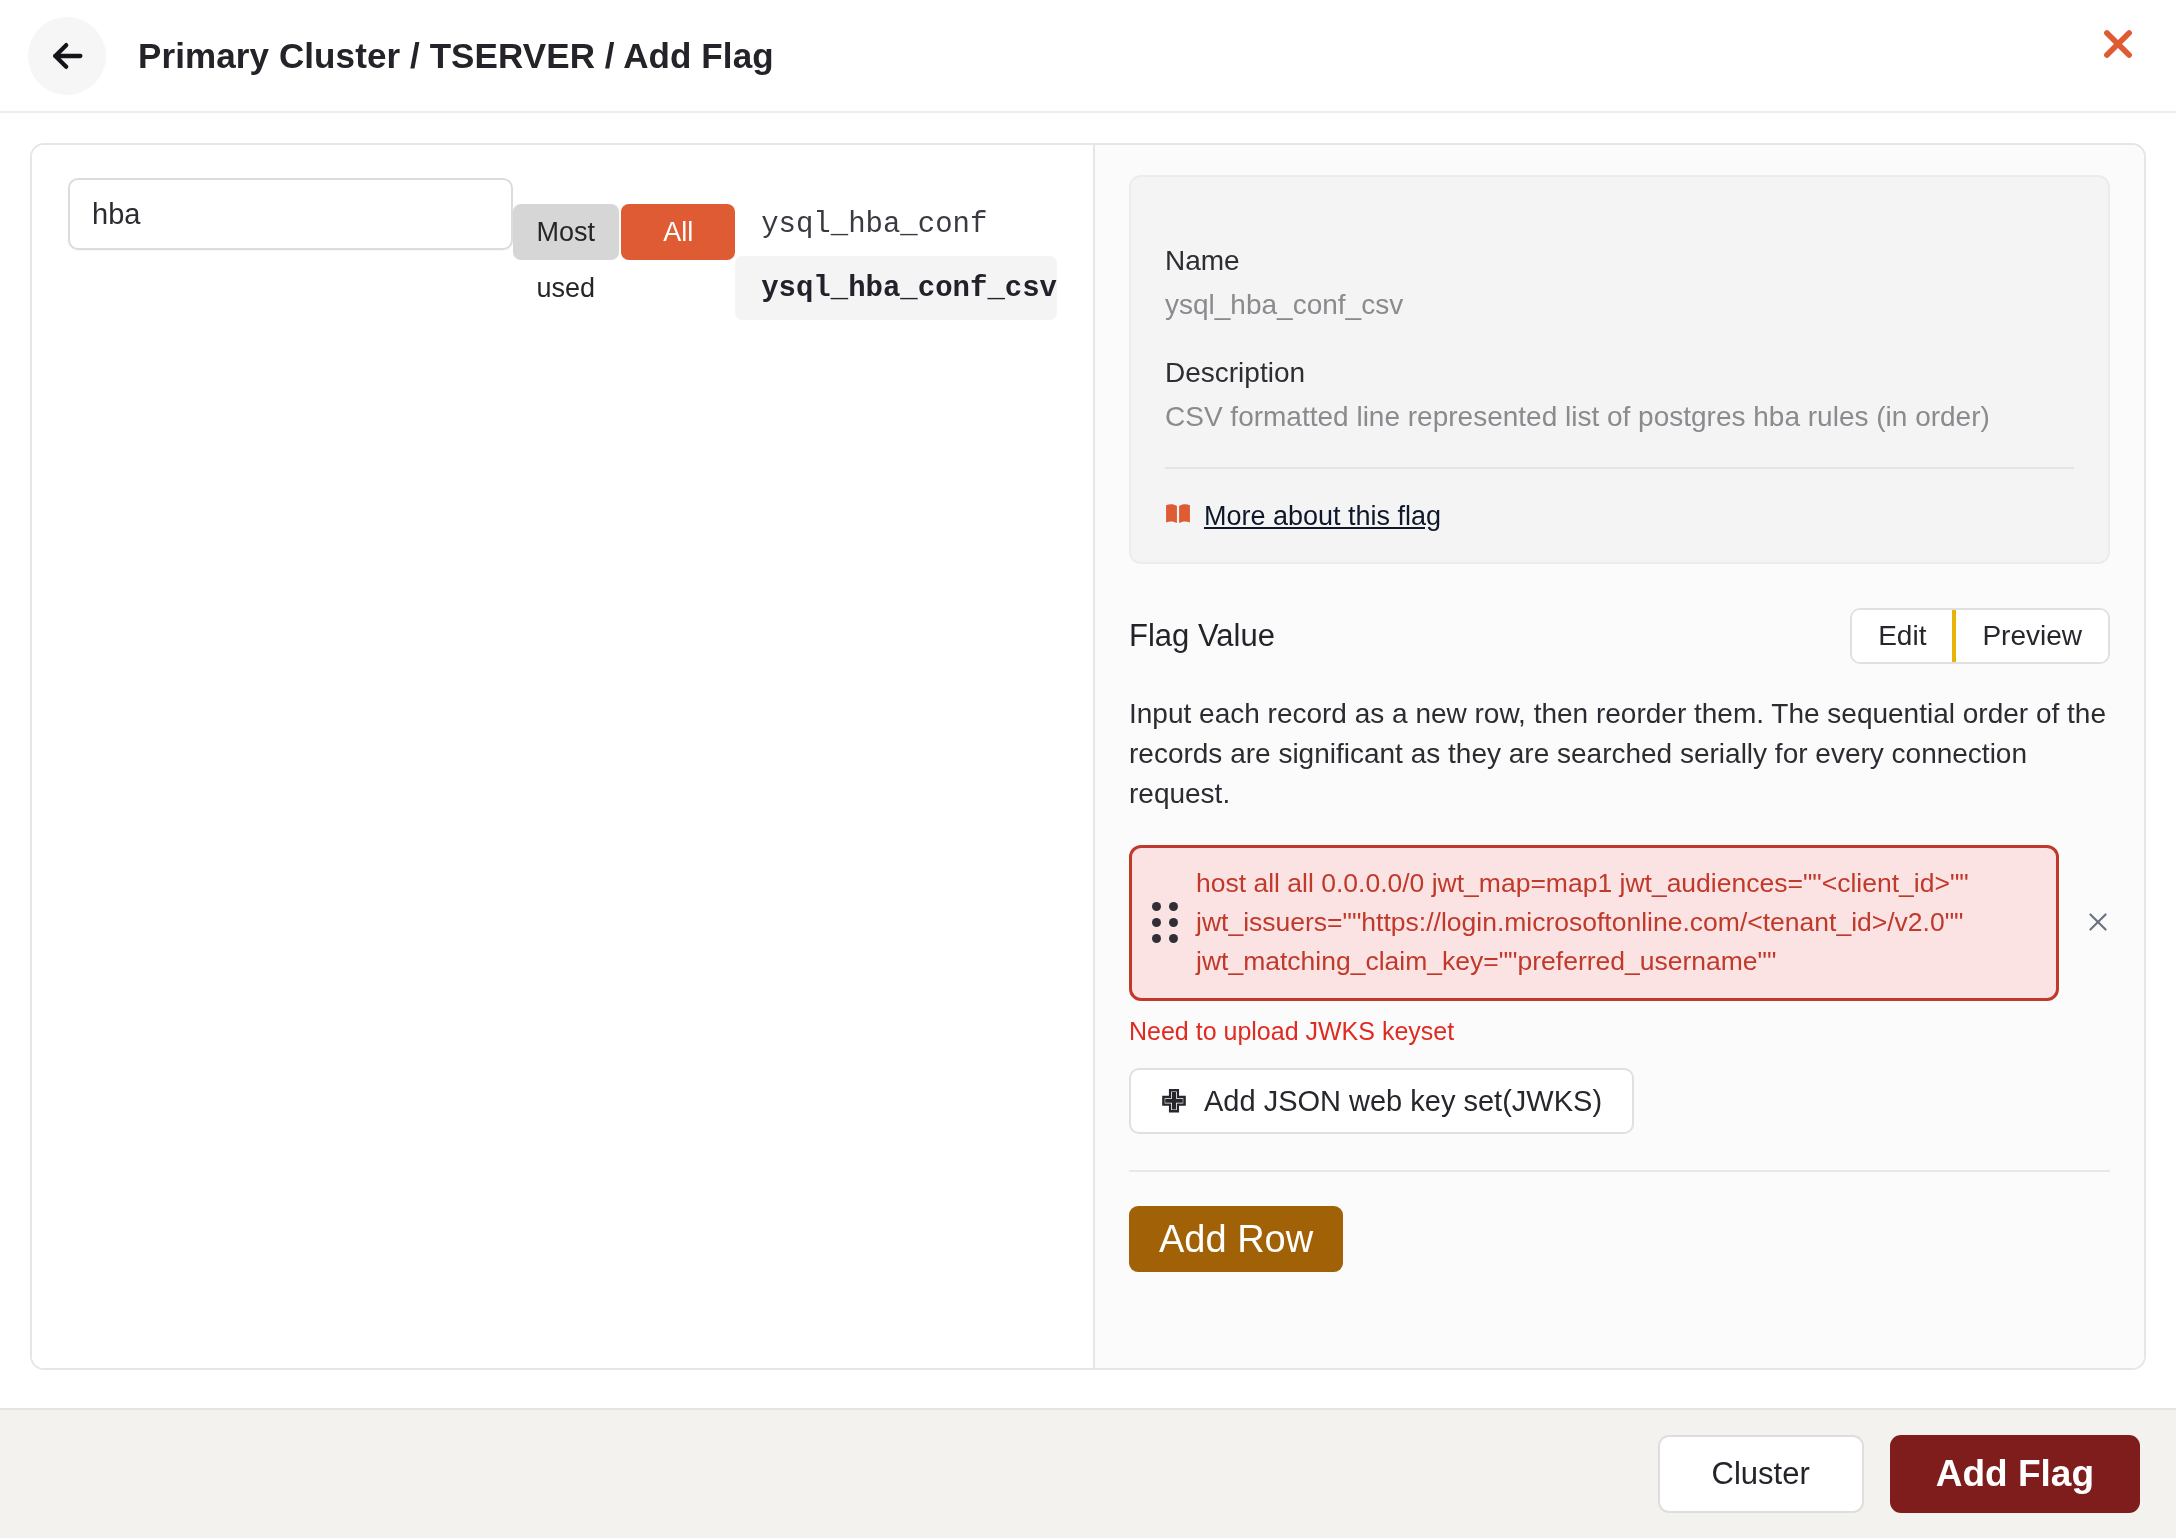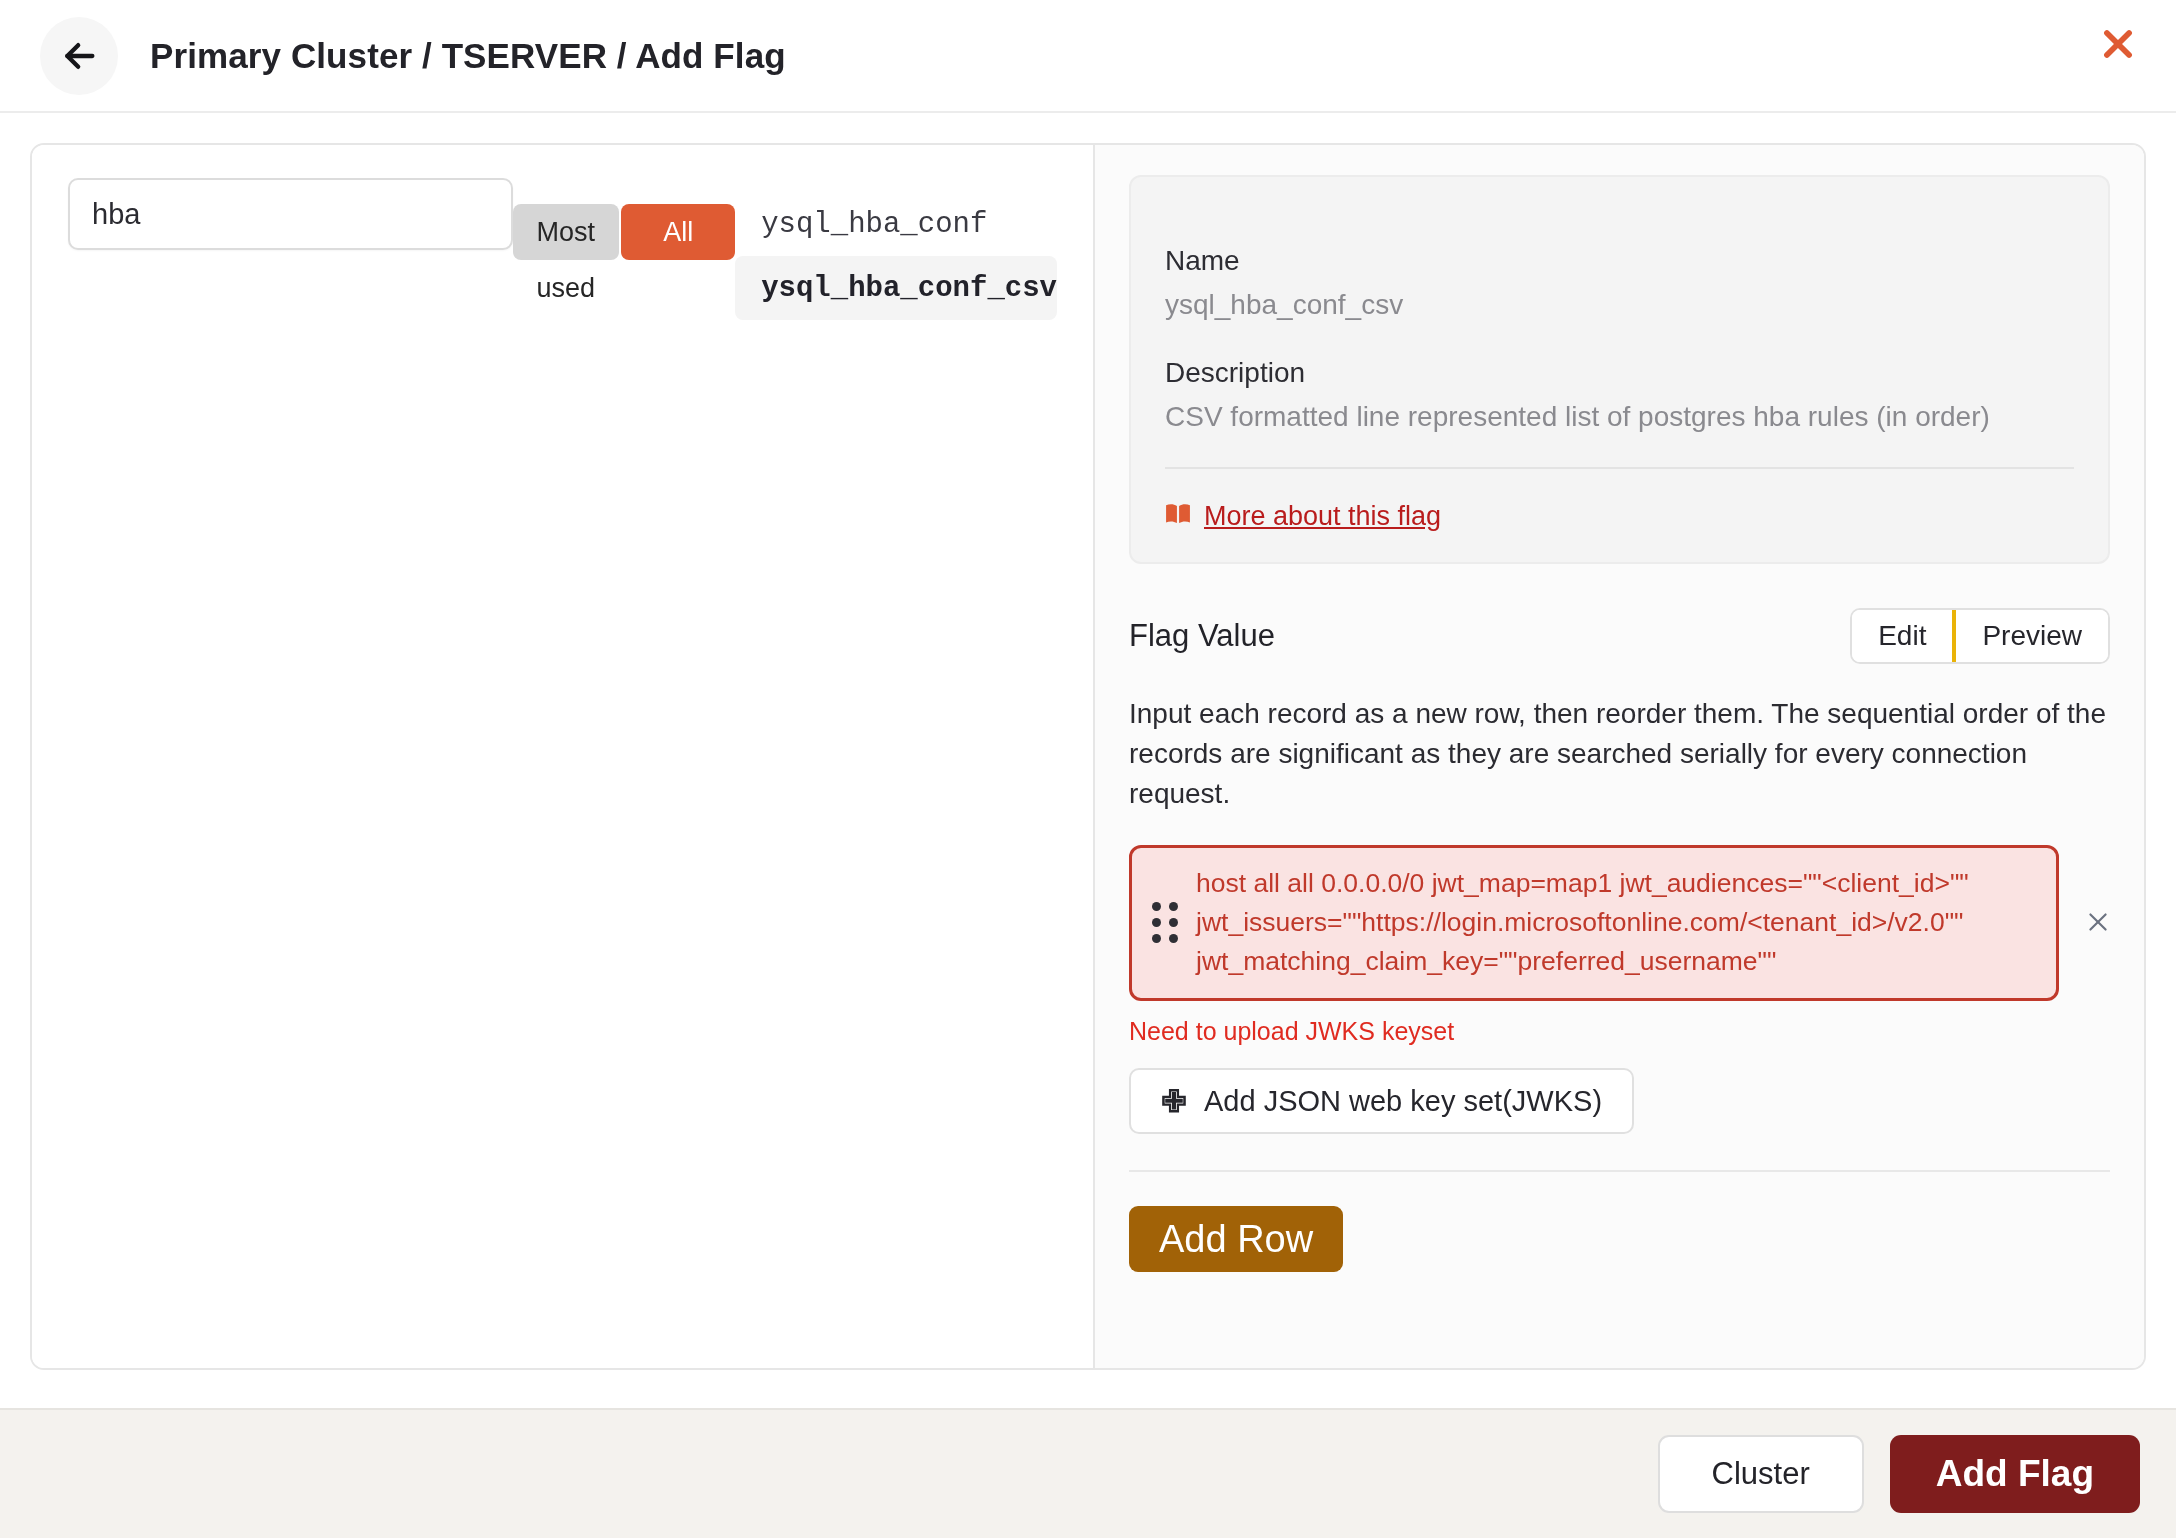--- a/index.html
+++ b/index.html
@@ -16,21 +16,21 @@
     background: #ffffff;
   }
 
   
   .header {
     position: relative;
     height: 113px;
     flex: none;
     border-bottom: 2px solid #ececec;
     display: flex; align-items: center;
-    padding-left: 40px;
+    padding-left: 28px;
   }
   .back-btn {
     width: 78px; height: 78px; border-radius: 50%;
     background: #f6f6f6; border: none;
     display: flex; align-items: center; justify-content: center;
     cursor: pointer; flex: none;
   }
   .back-btn svg { display: block; }
   .page-title {
     margin-left: 32px;
@@ -110,21 +110,21 @@
     border: 2px solid #ececec;
     border-radius: 12px;
     padding: 32px 34px 30px 34px;
   }
   .details-title { font-size: 30px; font-weight: bold; color: #232329; }
   .field-label { margin-top: 36px; font-size: 28px; color: #2d2d33; }
   .field-value { margin-top: 12px; font-size: 28px; color: #8a8a8f; }
   .details-sep { margin-top: 34px; border-top: 2px solid #e3e3e3; }
   .more-link {
     margin-top: 32px; display: inline-flex; align-items: center; gap: 13px;
-    font-size: 27px; color: #b91c1c; text-decoration: underline; cursor: pointer;
+    font-size: 27px; color: #0f172a; text-decoration: underline; cursor: pointer;
   }
 
   .flag-value-head {
     margin-top: 44px; display: flex; align-items: center; justify-content: space-between;
   }
   .flag-value-title { font-size: 31px; color: #232329; }
   .seg-control {
     display: flex; border: 2px solid #e0e0e0; border-radius: 10px;
     overflow: hidden; background: #fff;
   }

